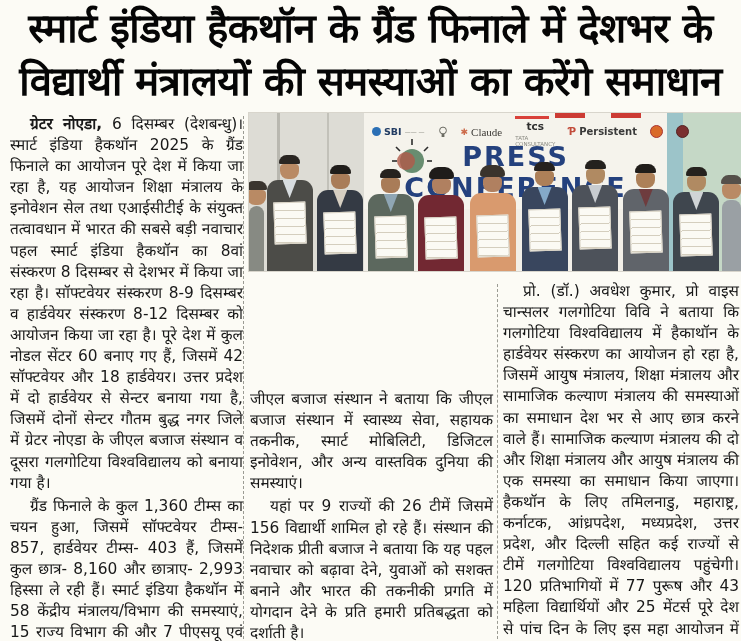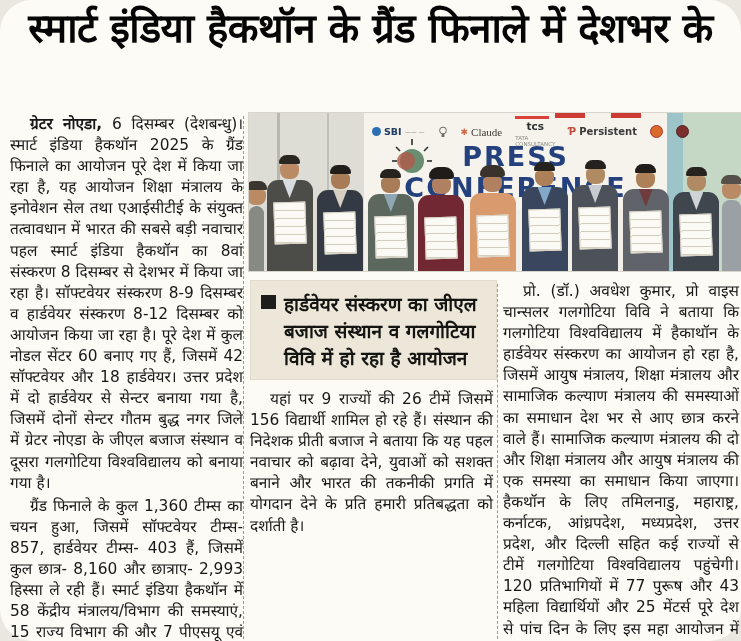--- a/index.html
+++ b/index.html
@@ -2,21 +2,20 @@
 <html lang="hi"><head>
 <meta charset="utf-8">
 <style>
   html,body{margin:0;padding:0;}
   body{width:741px;height:641px;overflow:hidden;background:#e9e7e0;}
   .page{
     position:relative;width:741px;height:641px;
     background:#fcfbf5;
     font-family:"DejaVu Sans","Liberation Serif",serif;
     color:#1c1c1c;
-    border-radius:32px;
   }
   
   .headline{
     position:absolute;left:0;top:2px;width:741px;height:110px;
     text-align:center;color:#050505;
     font-family:"DejaVu Sans","Liberation Sans",sans-serif;
   }
   .headline .hl{
     font-size:40px;line-height:53px;font-weight:800;letter-spacing:-.5px;
     white-space:nowrap;
@@ -97,20 +96,21 @@
     background-image:repeating-linear-gradient(#0000 0 7px,#d4cebe 7px 8px);}
   .photo-frame{position:absolute;left:249px;top:113px;width:492px;height:158px;outline:1px solid #d8d5cc;pointer-events:none;}
 </style>
 </head>
 <body>
 
 <div class="page">
 
   <div class="headline">
     <div class="hl">स्मार्ट इंडिया हैकथॉन के ग्रैंड फिनाले में देशभर के</div>
+    <div class="hl">विद्यार्थी मंत्रालयों की समस्याओं का करेंगे समाधान</div>
   </div>
 
   <div class="photo">
     <div class="doorlines"></div>
 
     <div class="banner">
       <div class="redbars">
           <i></i>
           <i></i>
         </div>
@@ -236,31 +236,28 @@
         </div>
         <div class="fig partial" style="width: 19px; padding-top: 44px;">
           <div class="hair" style="background: rgb(85, 80, 74);"></div>
           <div class="face" style="background: rgb(185, 138, 100);"></div>
           <div class="torso" style="background: rgb(154, 160, 164);"></div>
         </div>
       </div>
   </div>
   <div class="photo-frame"></div>
 
-  <div class="capbox">
-    <span class="sq"></span>
-    <span class="captext">हार्डवेयर संस्करण का जीएल बजाज संस्थान व गलगोटिया विवि में हो रहा है आयोजन</span>
-  </div>
 
   <div class="col col1">
     <p class="indent"><span class="bold">ग्रेटर नोएडा,</span><span> 6 दिसम्बर (देशबन्धु)। </span><span>स्मार्ट इंडिया हैकथॉन 2025 के ग्रैंड फिनाले का आयोजन पूरे देश में किया जा रहा है, यह आयोजन शिक्षा मंत्रालय के इनोवेशन सेल तथा एआईसीटीई के संयुक्त तत्वावधान में भारत की सबसे बड़ी नवाचार पहल स्मार्ट इंडिया हैकथॉन का 8वां संस्करण 8 दिसम्बर से देशभर में किया जा रहा है। सॉफ्टवेयर संस्करण 8-9 दिसम्बर व हार्डवेयर संस्करण 8-12 दिसम्बर को आयोजन किया जा रहा है। पूरे देश में कुल नोडल सेंटर 60 बनाए गए हैं, जिसमें 42 सॉफ्टवेयर और 18 हार्डवेयर। उत्तर प्रदेश में दो हार्डवेयर से सेन्टर बनाया गया है, जिसमें दोनों सेन्टर गौतम बुद्ध नगर जिले में ग्रेटर नोएडा के जीएल बजाज संस्थान व दूसरा गलगोटिया विश्वविद्यालय को बनाया गया है।</span></p>
     <p class="indent">ग्रैंड फिनाले के कुल 1,360 टीम्स का चयन हुआ, जिसमें सॉफ्टवेयर टीम्स- 857, हार्डवेयर टीम्स- 403 हैं, जिसमें कुल छात्र- 8,160 और छात्राए- 2,993 हिस्सा ले रही हैं। स्मार्ट इंडिया हैकथॉन में 58 केंद्रीय मंत्रालय/विभाग की समस्याएं, 15 राज्य विभाग की और 7 पीएसयू एवं उद्योग सहयोगी की है। डॉ. प्रीति बजाज, निदेशक,</p>
   </div>
 
   <div class="col col2">
+    <p>जीएल बजाज संस्थान ने बताया कि जीएल बजाज संस्थान में स्वास्थ्य सेवा, सहायक तकनीक, स्मार्ट मोबिलिटी, डिजिटल इनोवेशन, और अन्य वास्तविक दुनिया की समस्याएं।</p>
     <p class="indent">यहां पर 9 राज्यों की 26 टीमें जिसमें 156 विद्यार्थी शामिल हो रहे हैं। संस्थान की निदेशक प्रीती बजाज ने बताया कि यह पहल नवाचार को बढ़ावा देने, युवाओं को सशक्त बनाने और भारत की तकनीकी प्रगति में योगदान देने के प्रति हमारी प्रतिबद्धता को दर्शाती है।</p>
   </div>
 
   <div class="col col3">
     <p class="indent">प्रो. (डॉ.) अवधेश कुमार, प्रो वाइस चान्सलर गलगोटिया विवि ने बताया कि गलगोटिया विश्वविद्यालय में हैकाथॉन के हार्डवेयर संस्करण का आयोजन हो रहा है, जिसमें आयुष मंत्रालय, शिक्षा मंत्रालय और सामाजिक कल्याण मंत्रालय की समस्याओं का समाधान देश भर से आए छात्र करने वाले हैं। सामाजिक कल्याण मंत्रालय की दो और शिक्षा मंत्रालय और आयुष मंत्रालय की एक समस्या का समाधान किया जाएगा। हैकथॉन के लिए तमिलनाडु, महाराष्ट्र, कर्नाटक, आंध्रपदेश, मध्यप्रदेश, उत्तर प्रदेश, और दिल्ली सहित कई राज्यों से टीमें गलगोटिया विश्वविद्यालय पहुंचेगी। 120 प्रतिभागियों में 77 पुरूष और 43 महिला विद्यार्थियों और 25 मेंटर्स पूरे देश से पांच दिन के लिए इस महा आयोजन में भाग लेने वाले हैं।</p>
   </div>
 
   <div class="vdiv vdiv1"></div>
   <div class="vdiv vdiv2"></div>
 

